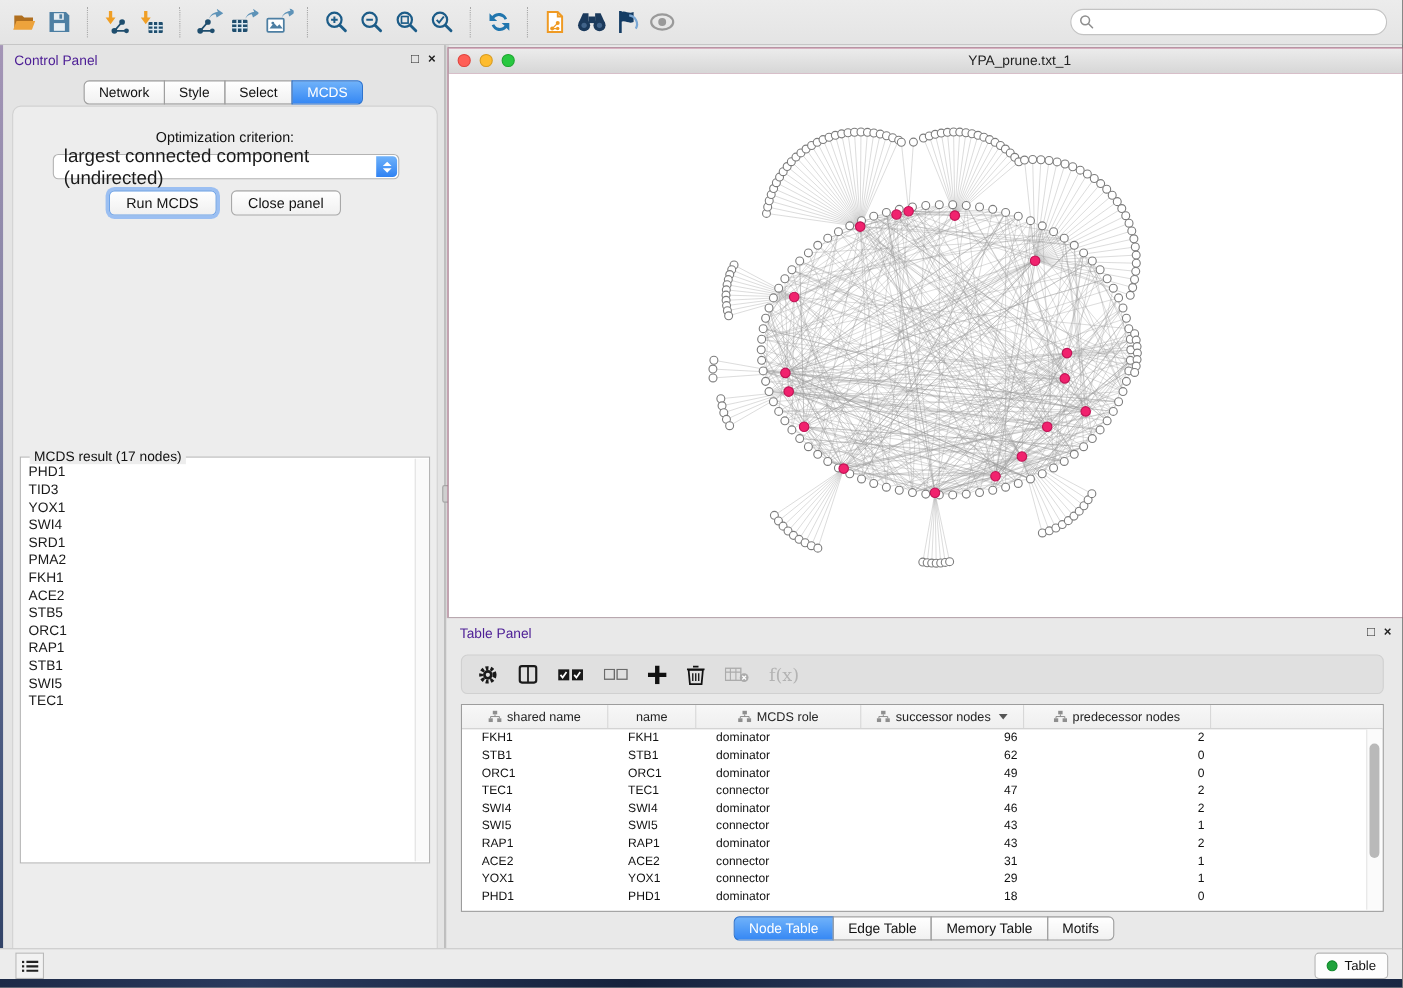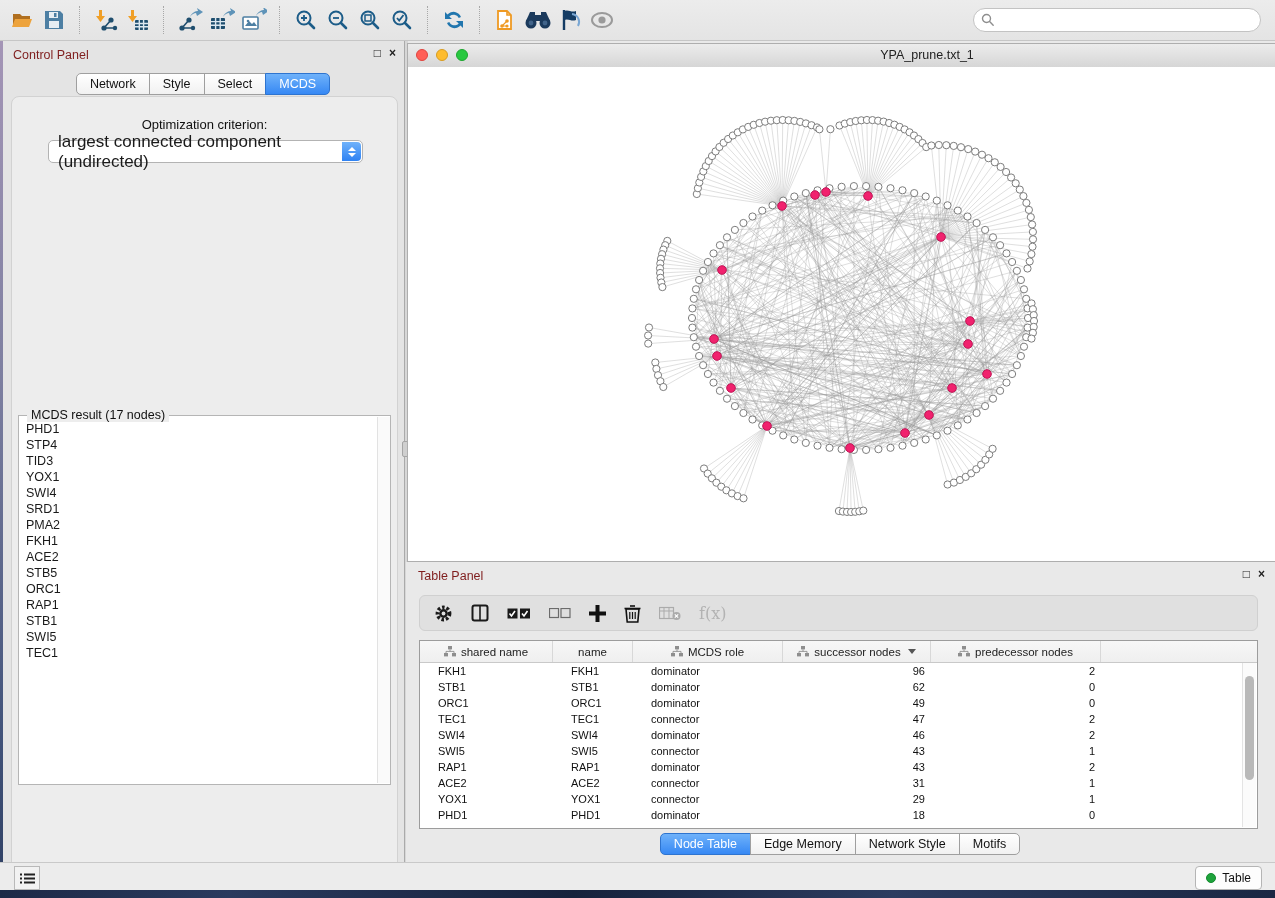--- a/index.html
+++ b/index.html
@@ -14,21 +14,21 @@
   .tbbtn svg{display:block;}
   #searchwrap{margin-left:auto;margin-right:8px;position:relative;}
   #search{width:288px;height:24px;border:1px solid #c3c3c3;border-radius:13px;background:#fff;
           padding:0 10px 0 26px;font-size:12px;box-sizing:border-box;outline:none;color:#333;}
   #searchwrap svg{position:absolute;left:8px;top:5px;}
   
   #leftstrip{position:absolute;left:0;top:41px;width:3px;height:849px;
              background:linear-gradient(#a495b6,#7d7fa0 40%,#44557c 80%,#2e3f63);}
   #control-panel{position:absolute;left:3px;top:41px;width:401px;height:821px;background:#e4e4e4;}
   .panel-head{position:relative;height:26px;}
-  .panel-title{position:absolute;left:10px;top:7px;font-size:12.5px;color:#7f1d1d;}
+  .panel-title{position:absolute;left:10px;top:7px;font-size:12.5px;color:#4c1d95;}
   .winbtns{position:absolute;right:8px;top:6px;display:flex;gap:8px;}
   .winbtn{font-size:12px;line-height:12px;color:#222;cursor:default;}
   .winbtn.close{font-weight:bold;}
   #ctrl-tabs{position:absolute;left:0;top:32px;width:100%;display:flex;justify-content:center;z-index:3;}
   .seg{border:1px solid #9f9f9f;background:linear-gradient(#ffffff,#f1f1f1);padding:3px 13px;font-size:12.5px;
        margin-left:-1px;color:#111;}
   .seg:first-child{border-radius:5px 0 0 5px;}
   .seg:last-child{border-radius:0 5px 5px 0;}
   .seg.active{background:linear-gradient(#6fb2fa,#3688f4);border-color:#2e74cf;color:#fff;}
   #ctrl-card{position:absolute;left:8px;top:55px;width:387px;height:793px;background:#ededed;
@@ -308,25 +308,28 @@
       </div>
     <div id="ctrl-card">
       <div id="opt-label">Optimization criterion:</div>
       <div id="criterion">
         <span>largest connected component (undirected)</span>
         <span class="stepper">
             <span class="chev-up"></span>
             <span class="chev-dn"></span>
           </span>
       </div>
+      <div id="btnrow">
+        <button class="macbtn focused">Run MCDS</button>
+        <button class="macbtn">Close panel</button>
+      </div>
       <div id="mcds-box">
         <span id="mcds-legend">MCDS result (17 nodes)</span>
         <div id="mcds-list">
             <div>PHD1</div>
-            <div>STP4</div>
             <div>TID3</div>
             <div>YOX1</div>
             <div>SWI4</div>
             <div>SRD1</div>
             <div>PMA2</div>
             <div>FKH1</div>
             <div>ACE2</div>
             <div>STB5</div>
             <div>ORC1</div>
             <div>RAP1</div>
@@ -776,22 +779,22 @@
             <div class="td right" style="width: 148px;">18</div>
             <div class="td right" style="width: 170px;">0</div>
           </div>
         </div>
       <div id="tbl-scroll">
           <div id="tbl-thumb"></div>
         </div>
     </div>
     <div id="tp-tabs">
         <div class="seg active">Node Table</div>
-        <div class="seg">Edge Memory</div>
-        <div class="seg">Network Style</div>
+        <div class="seg">Edge Table</div>
+        <div class="seg">Memory Table</div>
         <div class="seg">Motifs</div>
       </div>
   </div>
 
   <div id="status-bar">
     <div id="listbtn">
       <svg width="15" height="13" viewBox="0 0 15 13">
           <g stroke="#222" stroke-width="2">
             <path d="M4 2.5h11M4 6.5h11M4 10.5h11"></path>
           </g>

